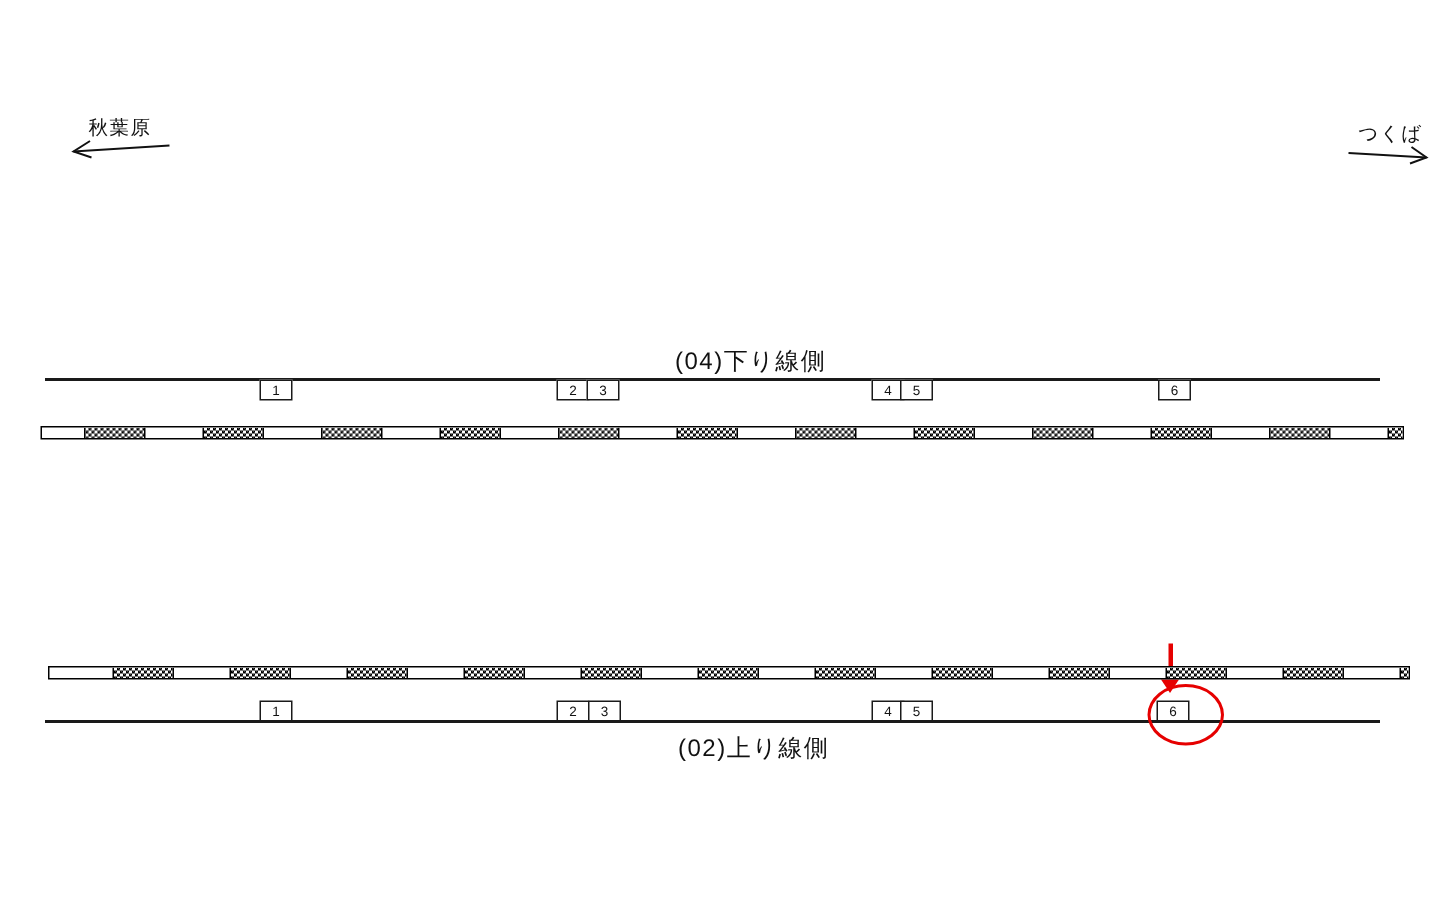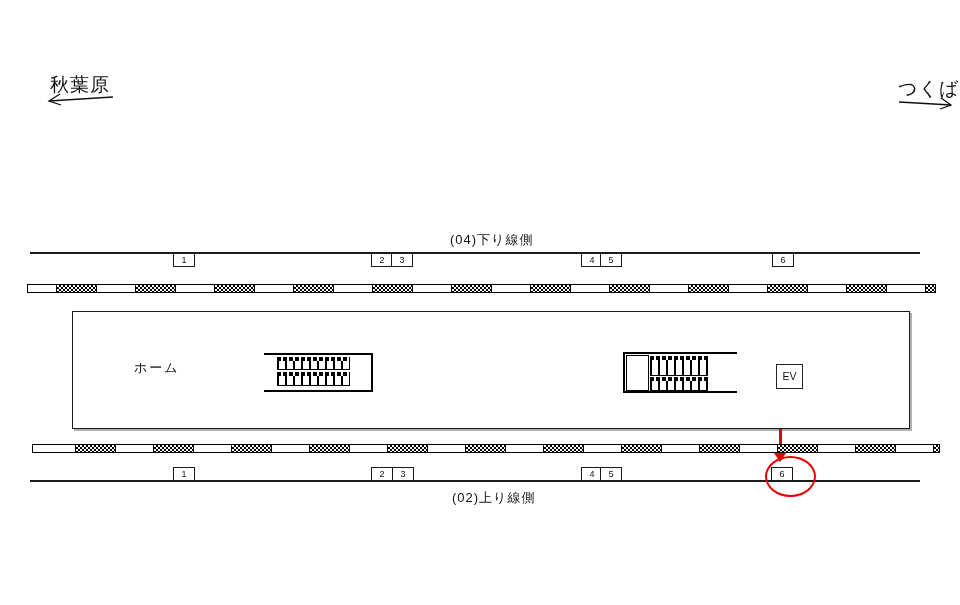--- a/index.html
+++ b/index.html
@@ -4,25 +4,25 @@
 <style>
   html,body{margin:0;padding:0;background:#fff;}
   .canvas{
     position:relative;width:960px;height:605px;background:#fff;overflow:hidden;
     font-family:"Liberation Sans","DejaVu Sans",sans-serif;color:#111;
     --accent:#e60000;
   }
 
   
   .dir{position:absolute;text-align:center;}
-  .dir .dir-label{font-size:19px;letter-spacing:1px;line-height:14px;white-space:nowrap;}
+  .dir .dir-label{font-size:13px;letter-spacing:1px;line-height:14px;white-space:nowrap;}
   .dir svg{display:block;}
 
   
-  .track-label{position:absolute;font-size:13px;letter-spacing:1px;white-space:nowrap;}
+  .track-label{position:absolute;font-size:16px;letter-spacing:1px;white-space:nowrap;}
 
   
   .rail{position:absolute;height:0;border-top:2px solid #1a1a1a;}
 
   
   .marker{
     position:absolute;width:20px;height:12px;border:1.5px solid #1a1a1a;background:#fff;
     font-size:9px;line-height:12px;text-align:center;box-sizing:content-box;
   }
 
@@ -117,36 +117,20 @@
       <span class="hatch" style="left: 344px;"></span>
       <span class="hatch" style="left: 423px;"></span>
       <span class="hatch" style="left: 502px;"></span>
       <span class="hatch" style="left: 581px;"></span>
       <span class="hatch" style="left: 660px;"></span>
       <span class="hatch" style="left: 739px;"></span>
       <span class="hatch" style="left: 818px;"></span>
       <span class="hatch" style="left: 897px;"></span>
     </div>
 
-  <div class="platform">
-    <div class="platform-label">ホーム</div>
-
-    <div class="stair stair-left">
-      <div class="ladder" style="left:13px;top:2px;width:73px;height:13px;"></div>
-      <div class="ladder" style="left:13px;top:17px;width:73px;height:14px;"></div>
-    </div>
-
-    <div class="stair stair-right">
-      <div class="landing"></div>
-      <div class="ladder" style="left:25px;top:2px;width:58px;height:20px;"></div>
-      <div class="ladder" style="left:25px;top:23px;width:58px;height:14px;"></div>
-    </div>
-
-    <div class="ev-box">EV</div>
-  </div>
 
   <div class="red-arrow-line"></div>
   <div class="red-arrow-head"></div>
 
   <div class="strip" style="left:32px;top:444px;width:906px;">
       <span class="hatch" style="left: 42px;"></span>
       <span class="hatch" style="left: 120px;"></span>
       <span class="hatch" style="left: 198px;"></span>
       <span class="hatch" style="left: 276px;"></span>
       <span class="hatch" style="left: 354px;"></span>

